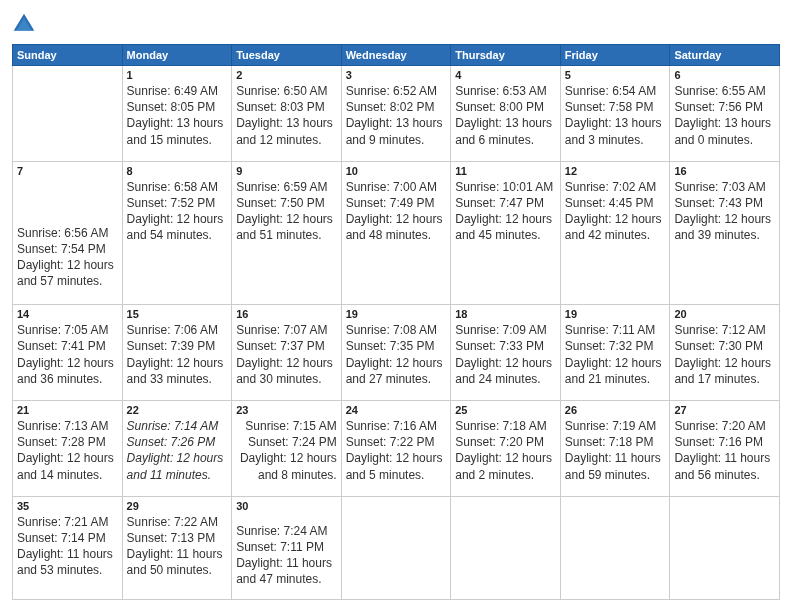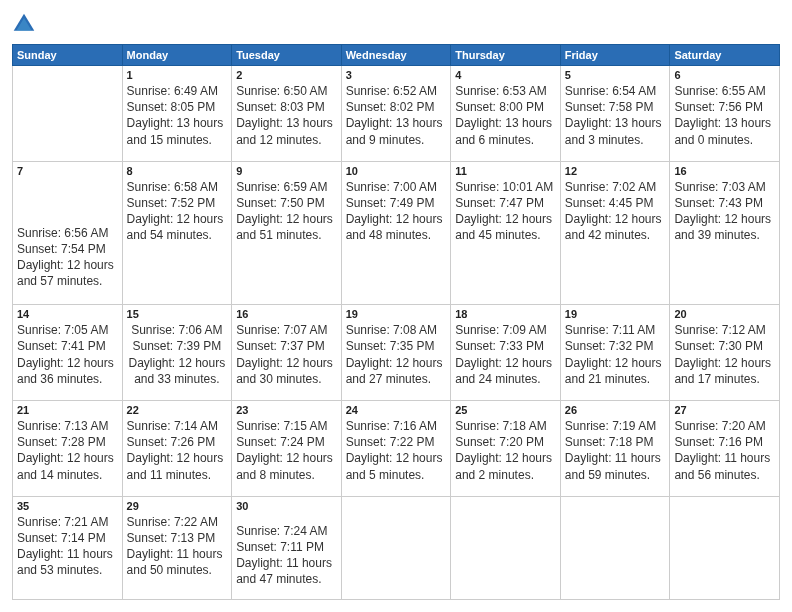--- a/index.html
+++ b/index.html
@@ -224,21 +224,21 @@
         <tr>
           <td>
             <div class="day-number">14</div>
             <div class="day-info" style="white-space: pre-line;">Sunrise: 7:05 AM
 Sunset: 7:41 PM
 Daylight: 12 hours
 and 36 minutes.</div>
           </td>
           <td>
             <div class="day-number">15</div>
-            <div class="day-info" style="white-space: pre-line; text-align: center;">Sunrise: 7:06 AM
+            <div class="day-info" style="white-space: pre-line;">Sunrise: 7:06 AM
 Sunset: 7:39 PM
 Daylight: 12 hours
 and 33 minutes.</div>
           </td>
           <td>
             <div class="day-number">16</div>
             <div class="day-info" style="white-space: pre-line;">Sunrise: 7:07 AM
 Sunset: 7:37 PM
 Daylight: 12 hours
 and 30 minutes.</div>
@@ -275,28 +275,28 @@
         <tr>
           <td>
             <div class="day-number">21</div>
             <div class="day-info" style="white-space: pre-line;">Sunrise: 7:13 AM
 Sunset: 7:28 PM
 Daylight: 12 hours
 and 14 minutes.</div>
           </td>
           <td>
             <div class="day-number">22</div>
-            <div class="day-info" style="white-space: pre-line;">Sunrise: 7:14 AM
+            <div class="day-info" style="white-space: pre-line; font-style: italic;">Sunrise: 7:14 AM
 Sunset: 7:26 PM
 Daylight: 12 hours
 and 11 minutes.</div>
           </td>
           <td>
             <div class="day-number">23</div>
-            <div class="day-info" style="white-space: pre-line;">Sunrise: 7:15 AM
+            <div class="day-info" style="white-space: pre-line; text-align: right;">Sunrise: 7:15 AM
 Sunset: 7:24 PM
 Daylight: 12 hours
 and 8 minutes.</div>
           </td>
           <td>
             <div class="day-number">24</div>
             <div class="day-info" style="white-space: pre-line;">Sunrise: 7:16 AM
 Sunset: 7:22 PM
 Daylight: 12 hours
 and 5 minutes.</div>

